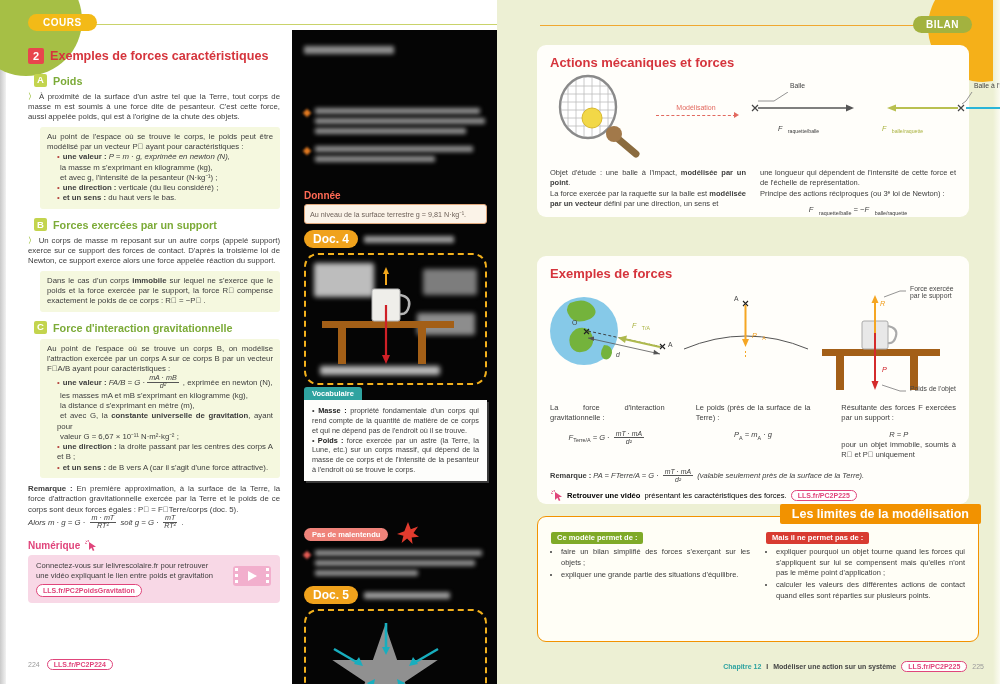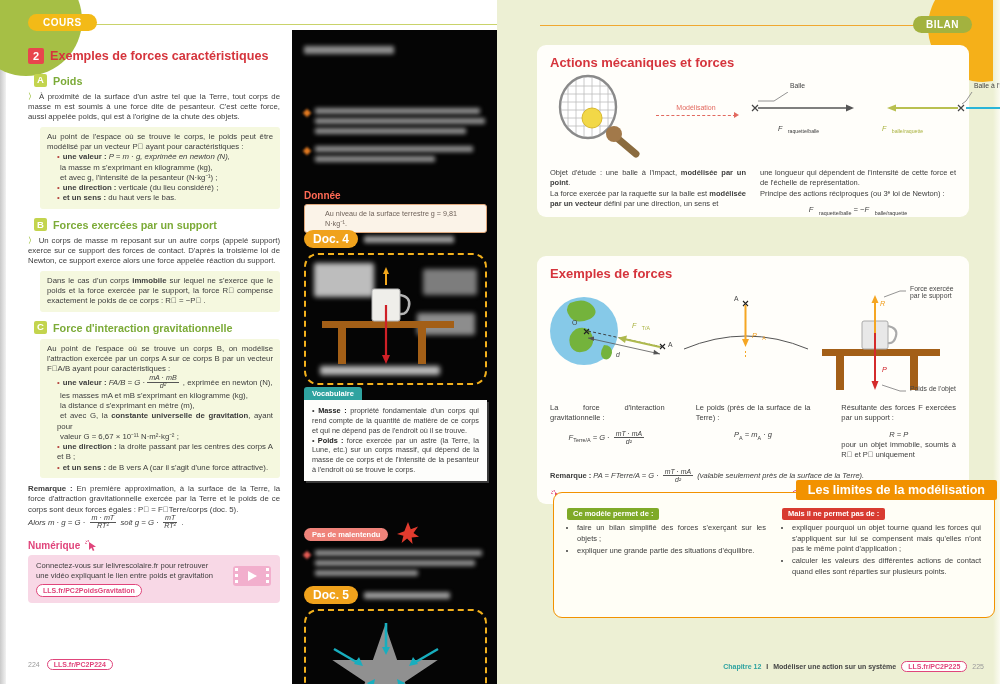--- a/index.html
+++ b/index.html
@@ -42,21 +42,21 @@
   .blur-line{height:6px;margin-bottom:4px;filter:blur(2.2px);background:#8f8f8f;border-radius:1px;}
   .bpar{display:flex;gap:5px;margin-bottom:8px;}
   .bmark{width:6px;height:6px;background:#e07820;transform:rotate(45deg);filter:blur(1px);flex:none;margin-top:2px;}
   .ev-wrap{position:relative;height:30px;}
   .ev1,.ev2{position:absolute;background:#2fa3a0;color:#fff;font-weight:bold;font-size:8px;padding:2px 8px;border-radius:9px;}
   .ev1{left:0;top:0;}
   .ev2{left:42px;top:11px;}
   .ev-chk{position:absolute;left:6px;top:11px;color:#fff;font-size:8px;background:#2fa3a0;border-radius:50%;width:11px;height:11px;display:flex;align-items:center;justify-content:center;}
   .ev-blur4{position:absolute;left:120px;top:0;width:26px;height:28px;background:#2fa3a0;filter:blur(4px);}
   .donnee-label{color:#ff6a55;font-weight:bold;font-size:10px;margin-bottom:3px;}
-  .donnee-box{background:#fbf3e8;border:1px solid #e0a87c;border-radius:3px;padding:4px 20px;font-size:7.2px;color:#6f625a;}
+  .donnee-box{background:#fbf3e8;border:1px solid #e0a87c;border-radius:3px;padding:4px 5px;font-size:7.2px;color:#6f625a;}
   .doc-pill{display:inline-block;background:#f0a21c;color:#fff;font-weight:bold;font-size:12px;padding:2px 9px;border-radius:9px;}
   .doc-head{display:flex;align-items:center;gap:6px;}
   .doc-head .blur-line{flex:1;margin:0;background:#9a9a9a;}
   .dashed-box{position:relative;border:2px dashed #f2b01c;border-radius:14px;margin-top:5px;}
   .vocab-tab,.mal-tab{display:inline-block;color:#fff;font-weight:bold;font-size:7.5px;padding:2px 8px;border-radius:3px;}
   .vocab-tab{background:#2fa3a0;border-radius:3px 3px 0 0;}
   .mal-tab{background:#ef837a;border-radius:8px;}
   .vocab-box{background:#fdfdfb;box-shadow:2px 2px 0 #3a3a3a;padding:6px 8px;font-size:7.3px;line-height:1.35;color:#3d3d3d;text-align:justify;}
   .vocab-box b{color:#222;}
   .star5{position:absolute;left:24px;top:14px;width:110px;height:100px;background:#909090;filter:blur(2.5px);
@@ -482,21 +482,21 @@
         <svg width="13" height="13" viewBox="0 0 13 13">
             <path d="M5,3 L5,11 L7.4,8.8 L8.9,12 L10.4,11.2 L8.9,8.2 L12,7.8 Z" fill="#e0457b"></path>
             <path d="M4,1 L4.6,2.6 M1,4 L2.6,4.6 M2,1.8 L3.2,3" stroke="#e0457b" stroke-width="1" fill="none"></path>
           </svg>
         <b>Retrouver une vidéo</b>
           <span> présentant les caractéristiques des forces.</span>
         <span class="lls-pill">LLS.fr/PC2P225</span>
       </div>
     </div>
 
-    <div class="card card3" style="top:492px;width:442px;height:126px;margin-left:16px;">
+    <div class="card card3" style="top:516px;width:442px;height:126px;">
       <div class="ribbon">Les limites de la modélisation</div>
       <div class="c3cols rtext">
         <div>
           <span class="badge green">Ce modèle permet de :</span>
           <ul>
             <li>faire un bilan simplifié des forces s'exerçant sur les objets ;</li>
             <li>expliquer une grande partie des situations d'équilibre.</li>
           </ul>
         </div>
         <div>

